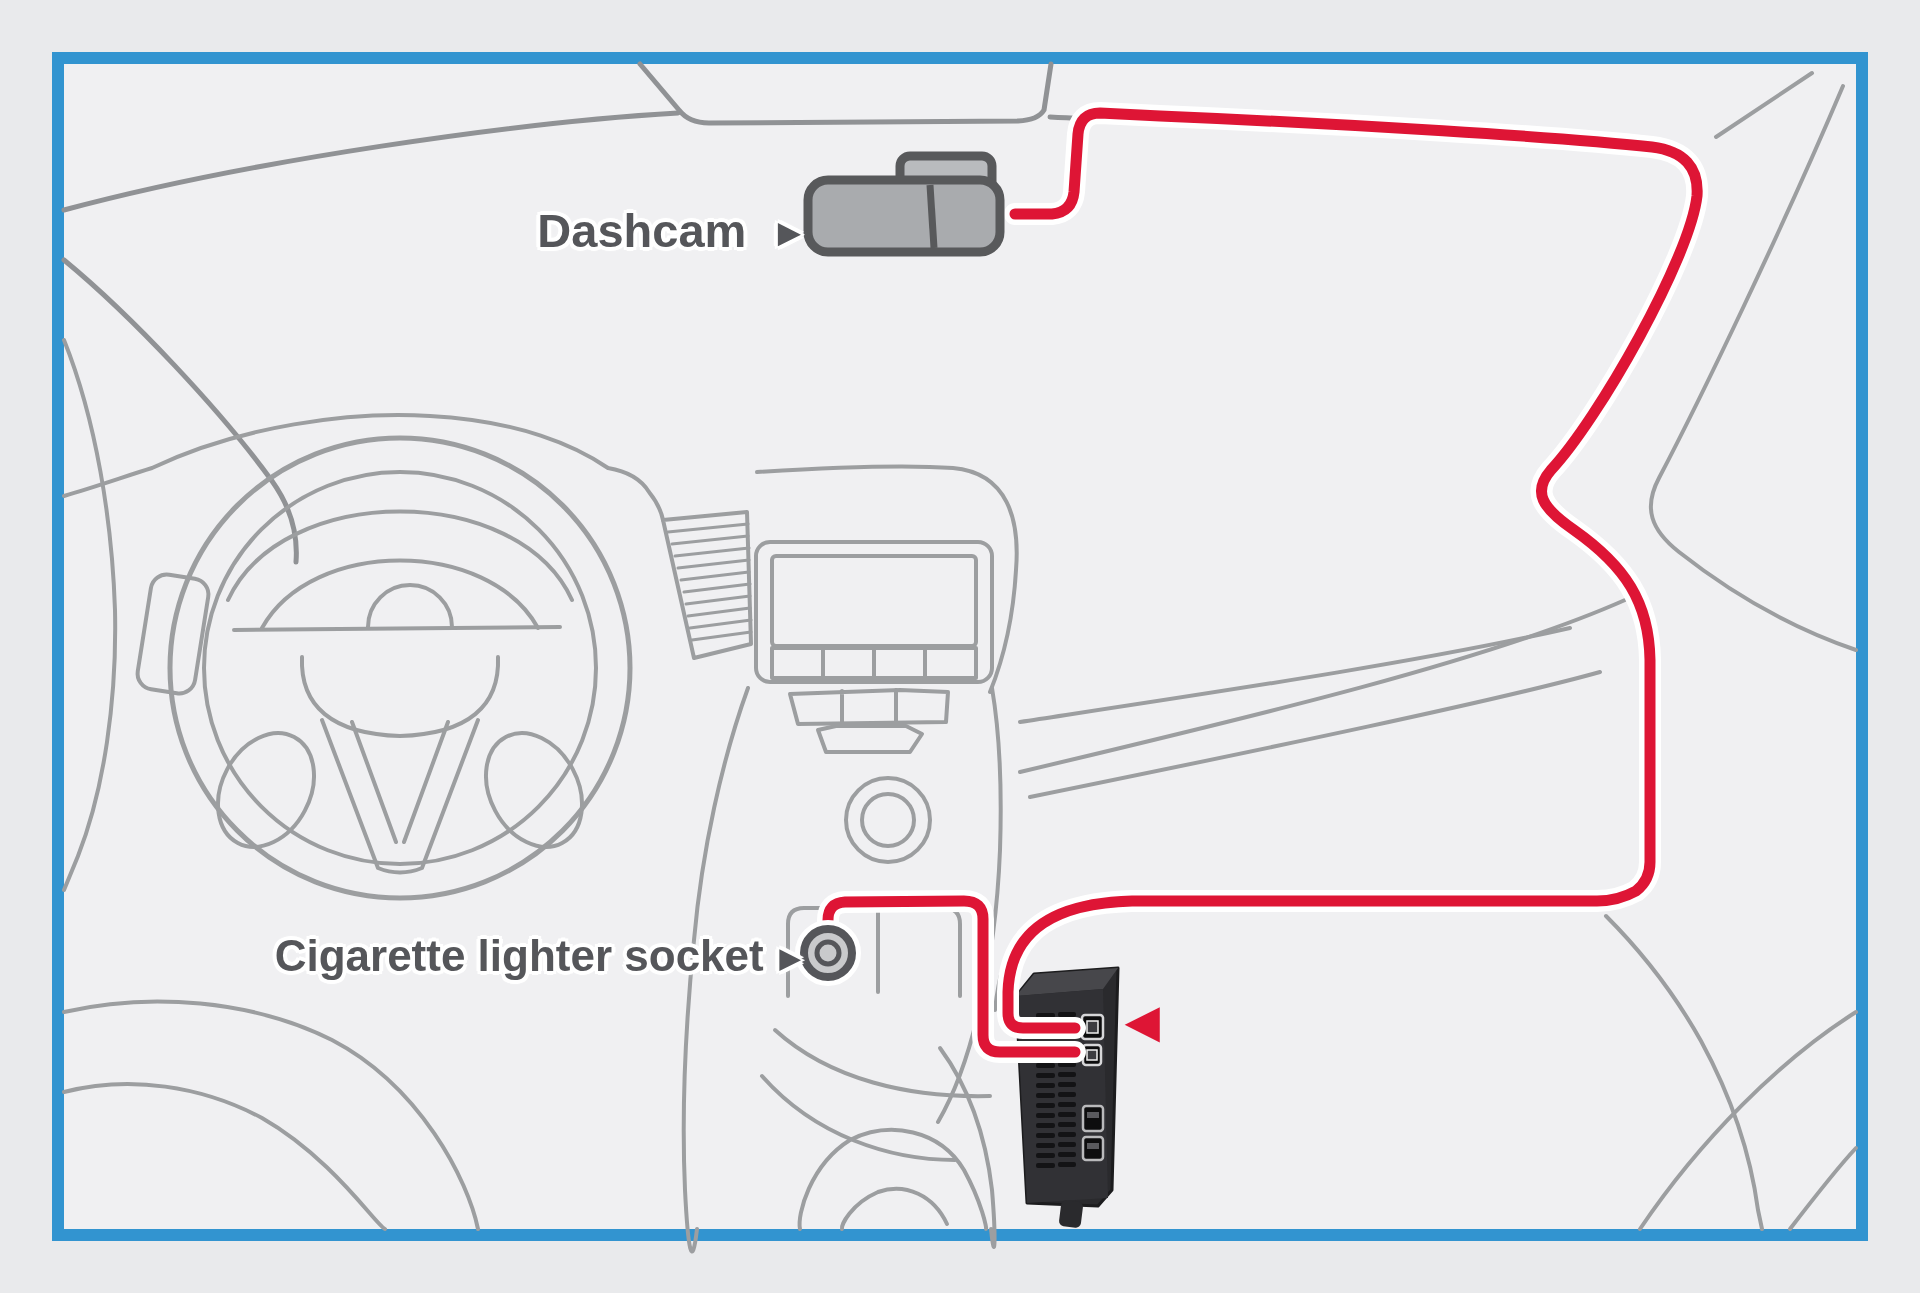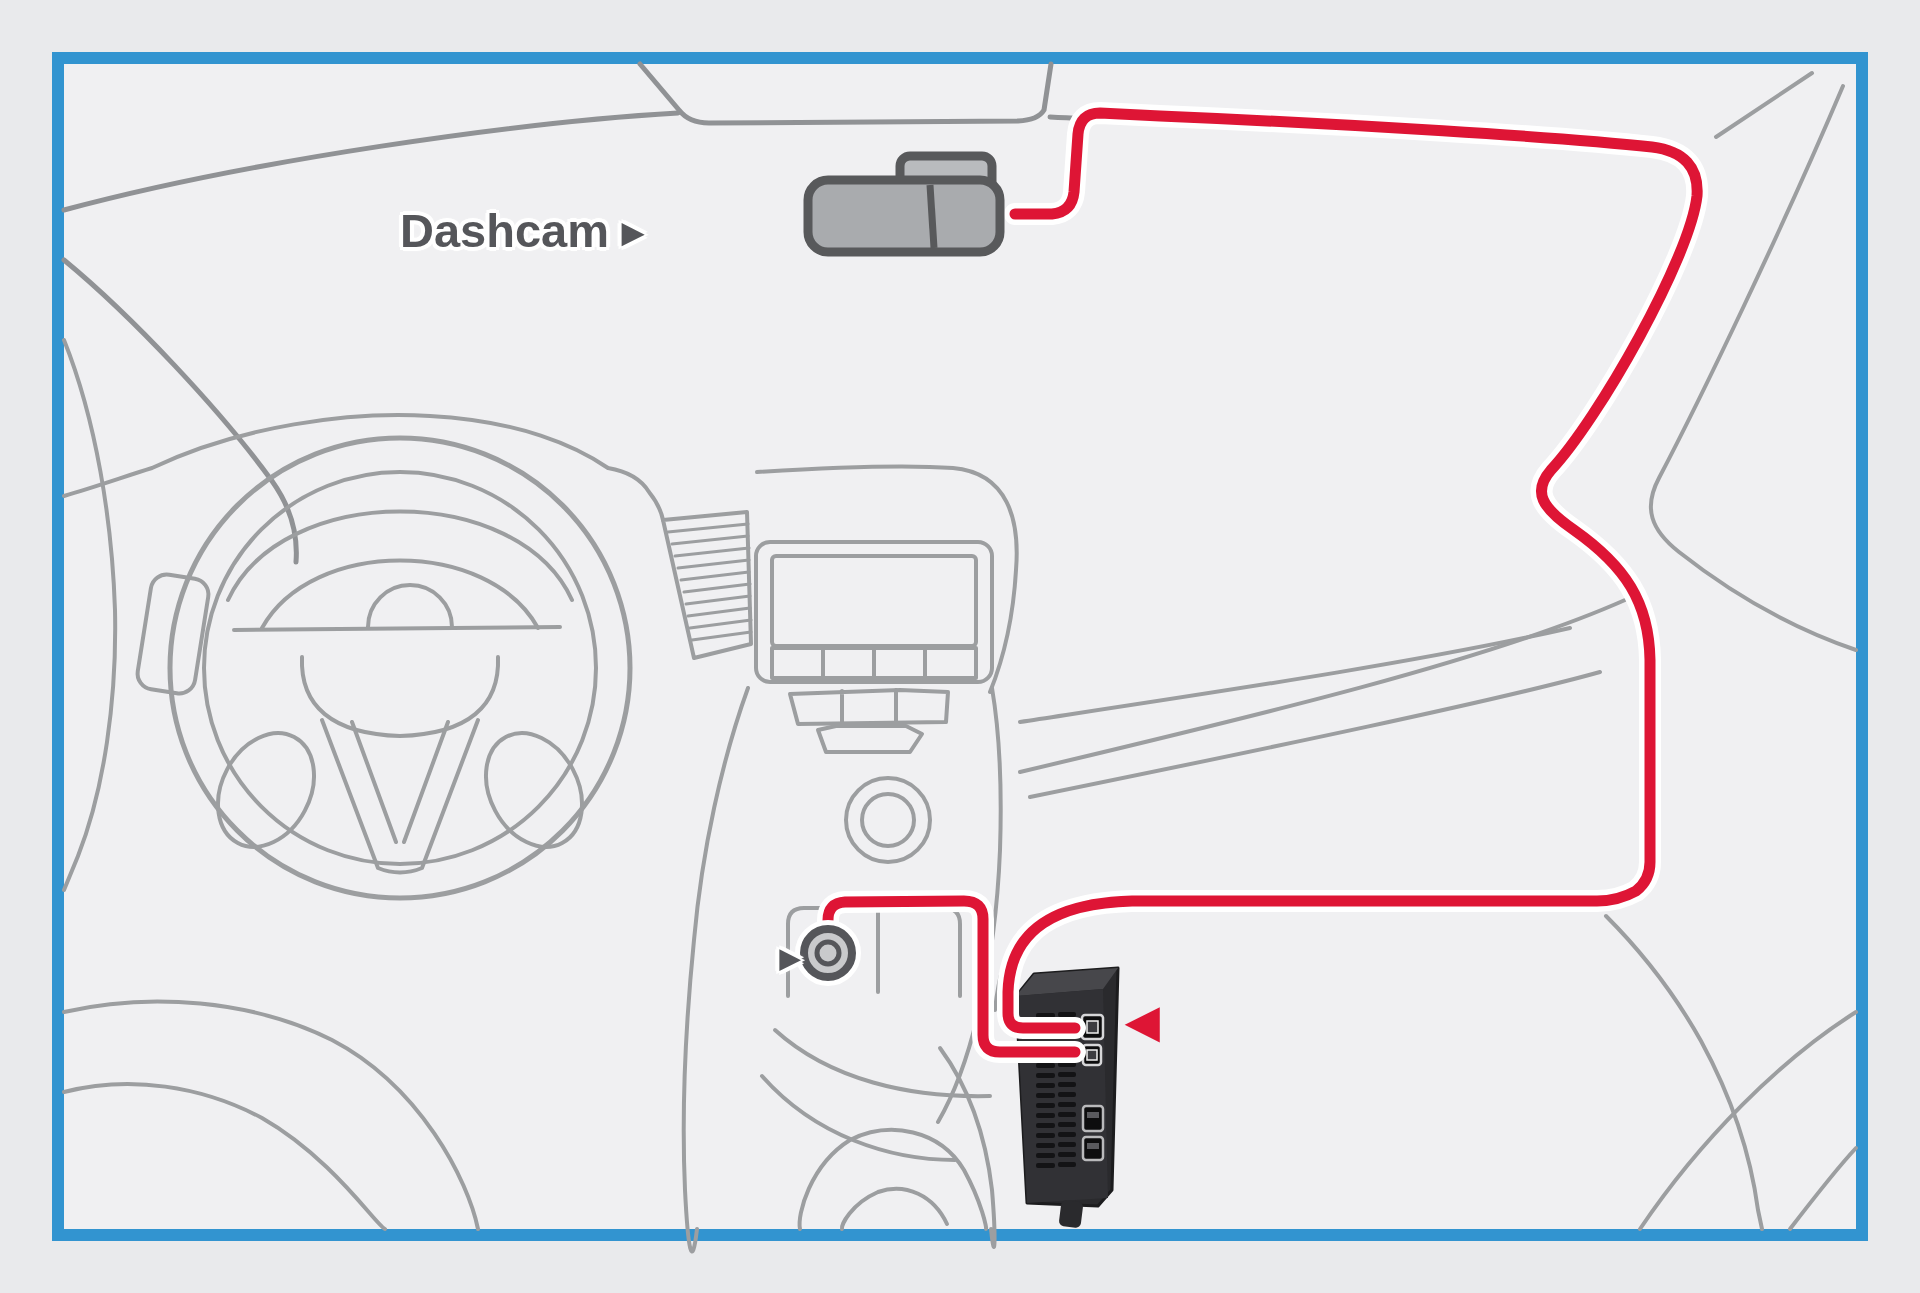--- a/index.html
+++ b/index.html
@@ -4,22 +4,22 @@
 <style>
   html,body{margin:0;padding:0;background:#e9eaec;}
   .stage{position:relative;width:1920px;height:1293px;background:#e9eaec;overflow:hidden;
          font-family:"Liberation Sans", sans-serif;}
   .stage svg{position:absolute;left:0;top:0;}
   .label{position:absolute;display:flex;align-items:center;white-space:nowrap;
          font-weight:bold;color:#55565a;
          text-shadow:-3px -3px 0 #fff,3px -3px 0 #fff,-3px 3px 0 #fff,3px 3px 0 #fff,
                      0 -4px 0 #fff,0 4px 0 #fff,-4px 0 0 #fff,4px 0 0 #fff,0 0 7px #fff;}
   .label .ptr{font-size:0.60em;line-height:1;transform:translateY(2px);}
-  #dashcam-label{left:400px;top:200px;width:400px;height:60px;
-                 gap:13px;font-size:47px;}
+  #dashcam-label{left:400px;top:200px;width:400px;height:60px;justify-content:flex-end;
+                 gap:32px;font-size:47px;}
   #socket-label{left:140px;top:926px;width:660px;height:60px;justify-content:flex-end;
                 gap:16px;font-size:44px;}
   #b112-label{left:1126px;top:986px;height:68px;gap:14px;font-size:60px;color:#de1535;
               letter-spacing:1px;
               text-shadow:-2px -2px 0 #f0f0f2,2px -2px 0 #f0f0f2,-2px 2px 0 #f0f0f2,2px 2px 0 #f0f0f2;}
   #b112-label .ptr{font-size:0.72em;}
 </style>
 </head>
 <body>
 
@@ -182,19 +182,20 @@
     <path d="M 930,185 L 934,248" fill="none" stroke="#58595b" stroke-width="7"></path>
   </g>
 </svg>
 
 <div class="label" id="dashcam-label">
   <span>Dashcam</span>
       <span class="ptr">▶</span>
 </div>
 
 <div class="label" id="socket-label">
+  <span>Cigarette lighter socket</span>
       <span class="ptr">▶</span>
 </div>
 
 <div class="label" id="b112-label">
   <span class="ptr">◀</span>
 </div>
 </div>
 
 </body></html>

